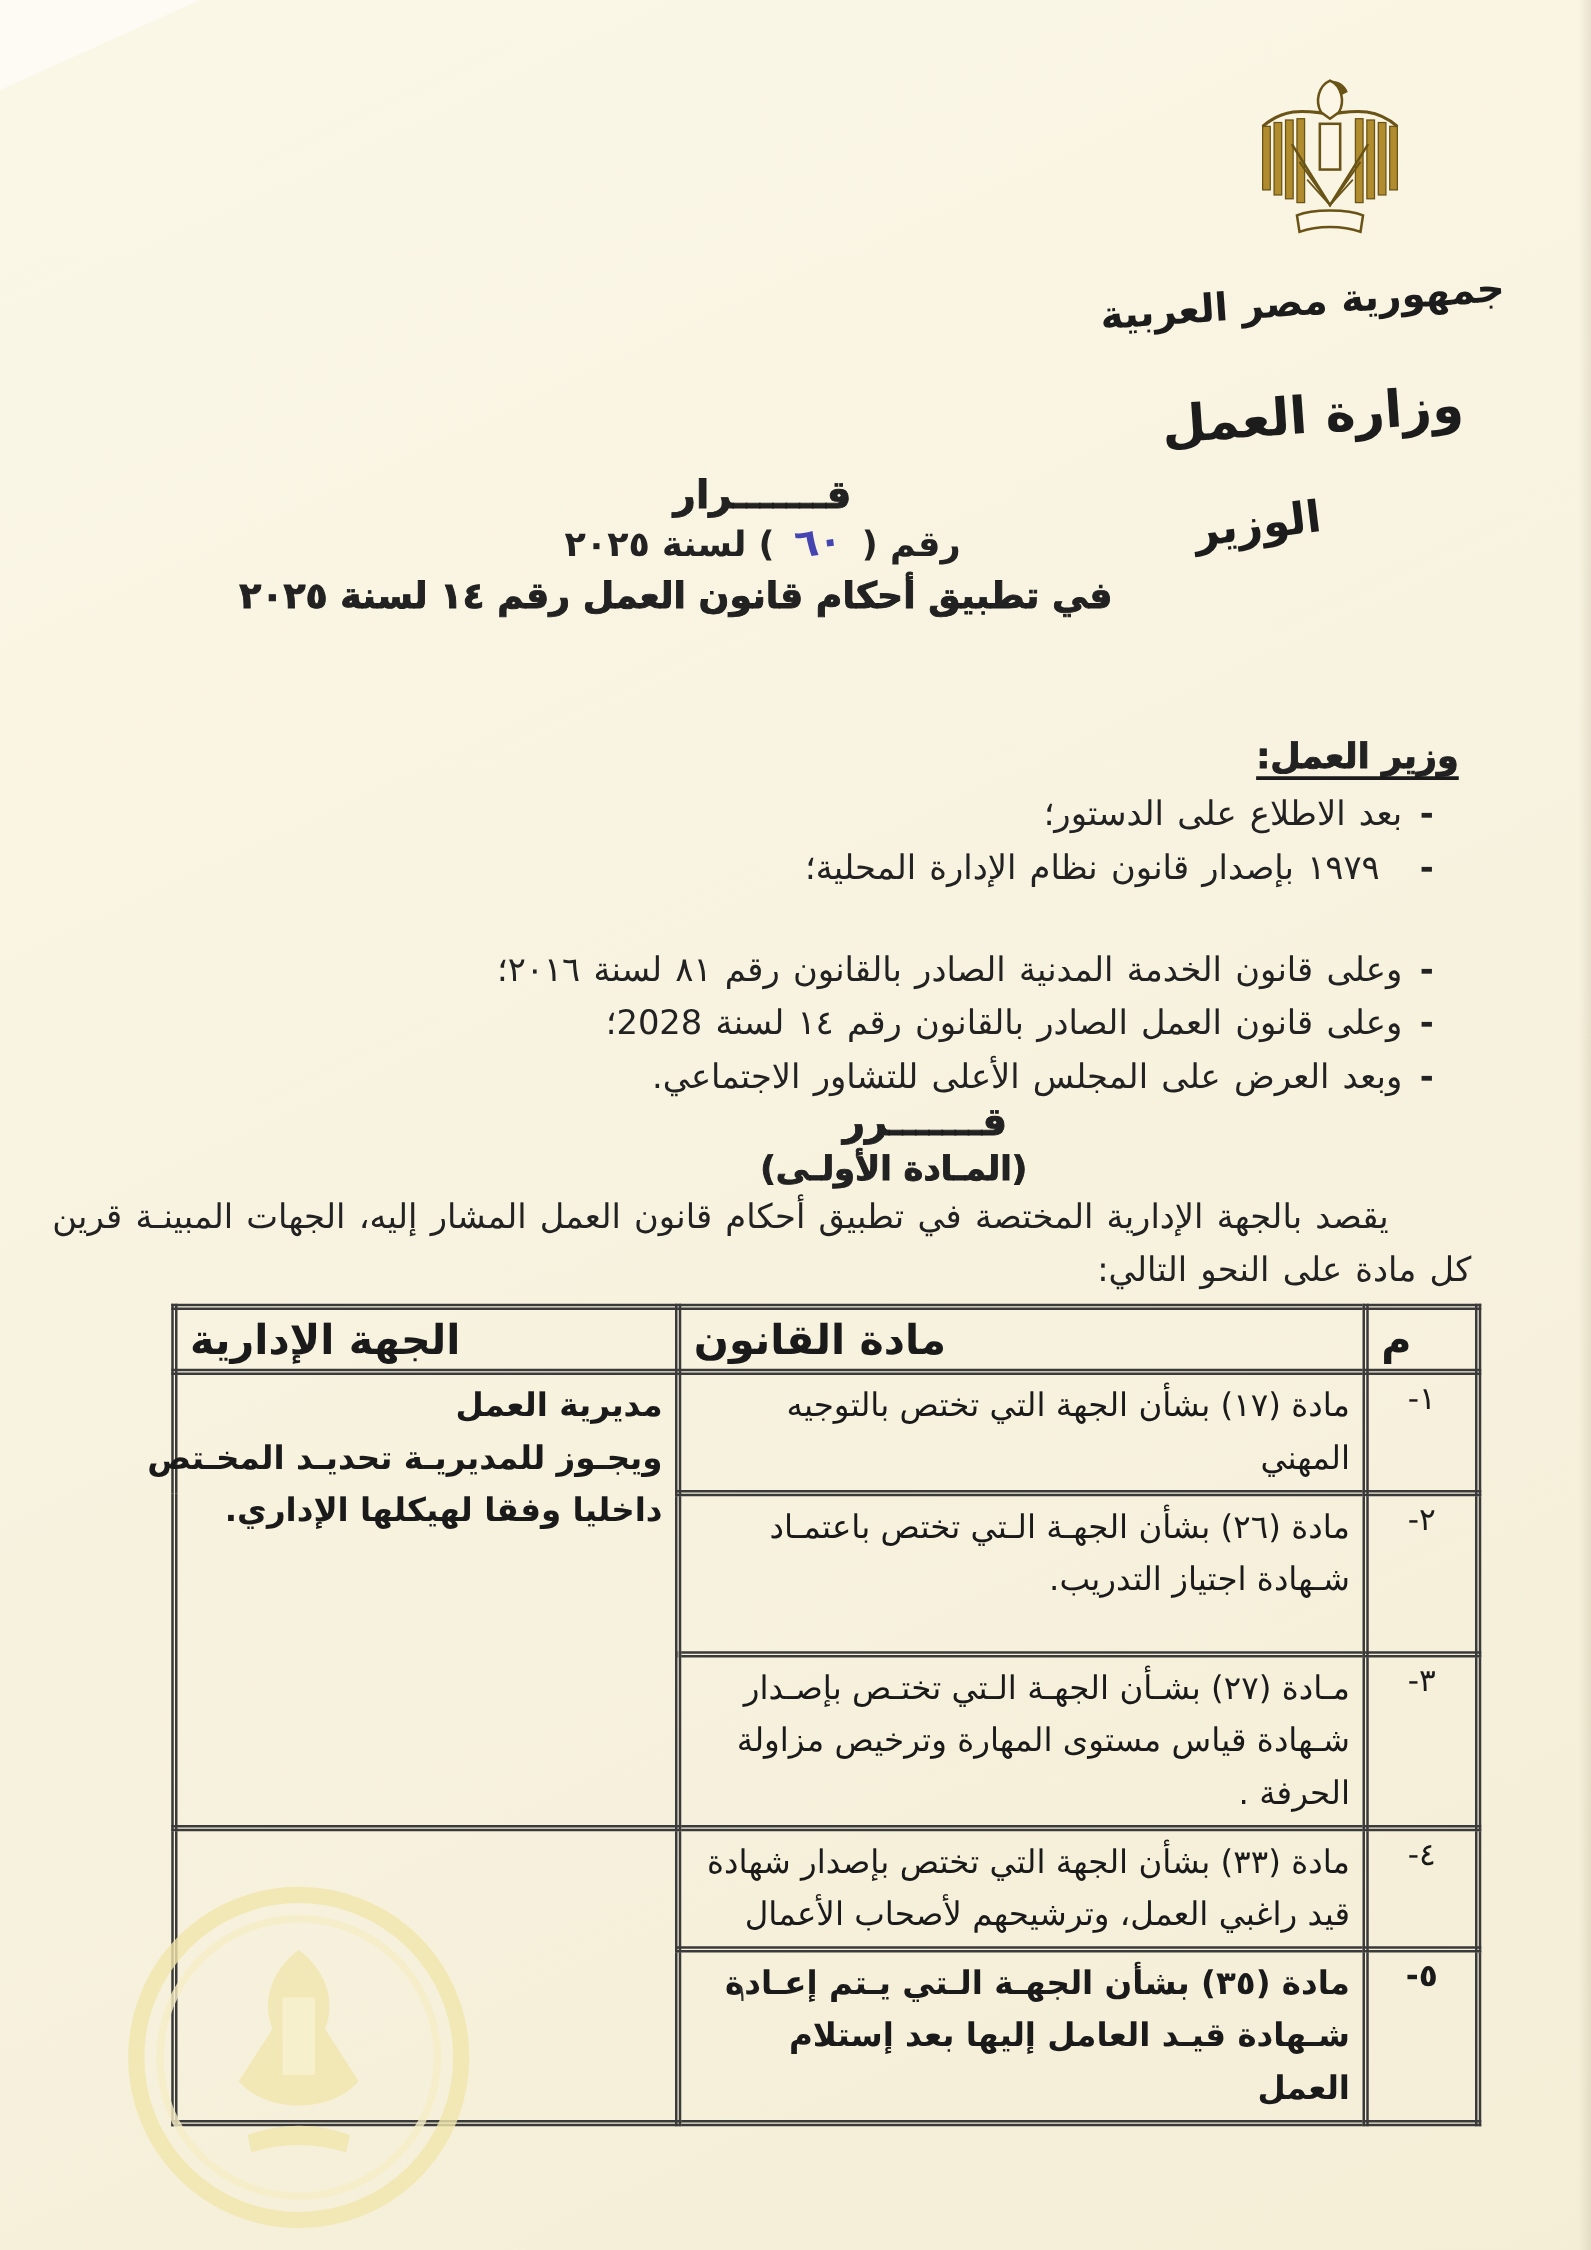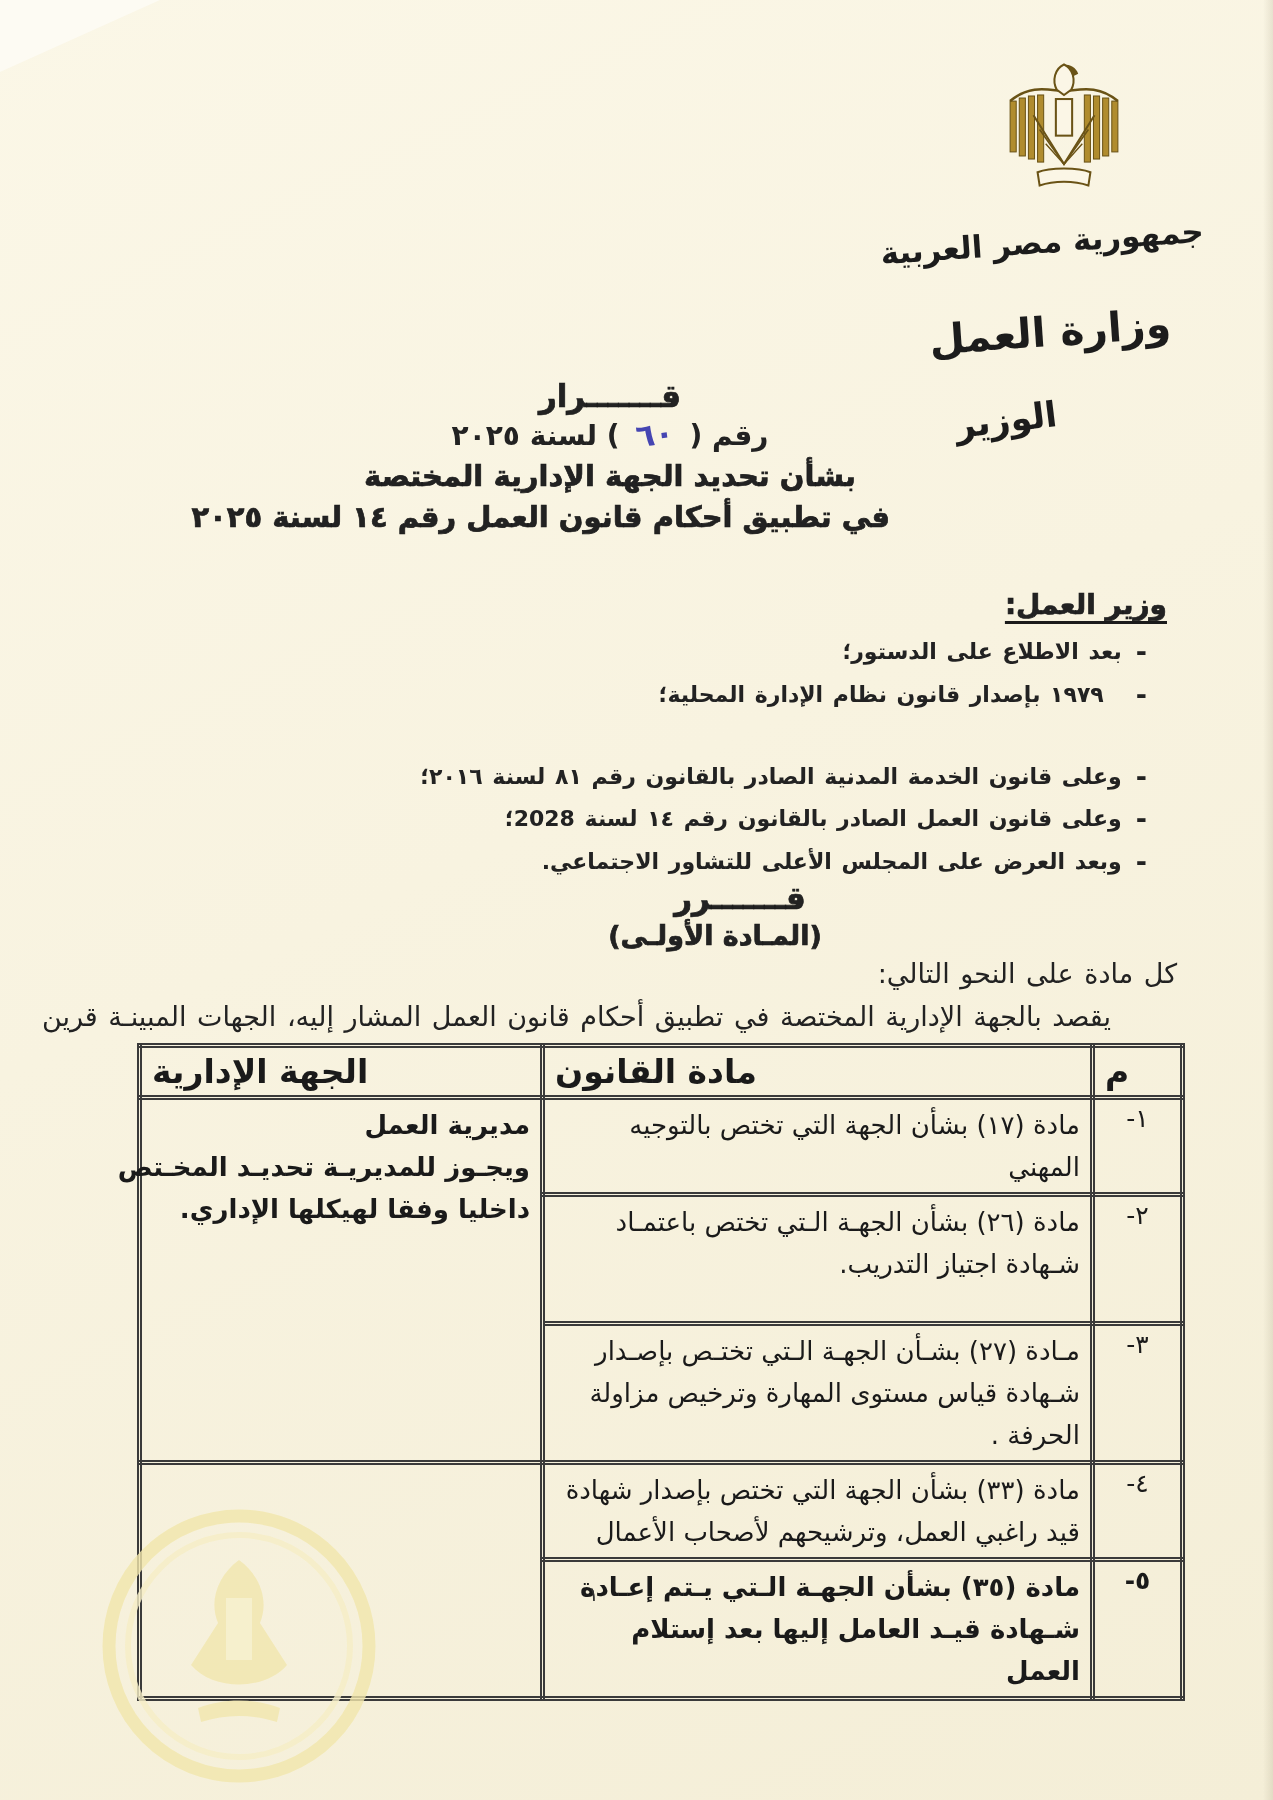--- a/index.html
+++ b/index.html
@@ -39,21 +39,21 @@
 
   
   .minister-heading{
     position:absolute;right:106px;top:588px;direction:rtl;
     font-size:28px;font-weight:bold;white-space:nowrap;
     text-decoration:underline;text-decoration-thickness:2.5px;text-underline-offset:7px;
   }
   .bullet{position:absolute;right:126px;direction:rtl;display:flex;gap:14px;align-items:flex-start;}
   .bullet .dash{font-size:27px;line-height:42px;font-weight:bold;}
   .bullet .btext{word-spacing:2px;}
-  .bline{font-size:22px;line-height:42px;white-space:nowrap;text-align:center;font-weight:bold;}
+  .bline{font-size:27px;line-height:42px;white-space:nowrap;text-align:center;}
   .bline.indent{padding-right:18px;}
   .b1{top:631px;} .b2{top:674px;} .b3{top:756px;} .b4{top:798px;} .b5{top:841px;}
 
   
   .decision-word{position:absolute;left:615px;top:880px;width:250px;text-align:center;
     font-size:31px;font-weight:bold;direction:rtl;white-space:nowrap;}
   .article-heading{position:absolute;left:565px;top:920px;width:300px;text-align:center;
     font-size:27px;font-weight:bold;direction:rtl;white-space:nowrap;}
   .article-body{position:absolute;right:96px;left:95px;top:952px;direction:rtl;text-align:right;}
   .abline{font-size:27px;line-height:43px;white-space:nowrap;word-spacing:2px;}
@@ -111,21 +111,20 @@
   <div class="callig callig-ministry">وزارة العمل</div>
   <div class="callig callig-minister">الوزير</div>
 
   <div class="title-block">
     <div class="title-line t1 heavy">قـــــــرار</div>
     <div class="title-line t2">
       <span>رقم (</span>
       <span class="hand-number">٦٠</span>
       <span>) لسنة ٢٠٢٥</span>
     </div>
-    <div class="title-line t3 heavy">بشأن تحديد الجهة الإدارية المختصة</div>
     <div class="title-line t4 heavy">في تطبيق أحكام قانون العمل رقم ١٤ لسنة ٢٠٢٥</div>
   </div>
 
   <div class="minister-heading heavy">وزير العمل:</div>
 
   <div class="bullet b1">
     <span class="dash">-</span>
     <div class="btext">
         <div class="bline">بعد الاطلاع على الدستور؛</div>
       </div>
@@ -151,22 +150,22 @@
   <div class="bullet b5">
     <span class="dash">-</span>
     <div class="btext">
         <div class="bline">وبعد العرض على المجلس الأعلى للتشاور الاجتماعي.</div>
       </div>
   </div>
 
   <div class="decision-word heavy">قـــــــرر</div>
   <div class="article-heading heavy">(المـادة الأولـى)</div>
   <div class="article-body">
+    <div class="abline first">يقصد بالجهة الإدارية المختصة في تطبيق أحكام قانون العمل المشار إليه، الجهات المبينـة قرين</div>
     <div class="abline">كل مادة على النحو التالي:</div>
-    <div class="abline first">يقصد بالجهة الإدارية المختصة في تطبيق أحكام قانون العمل المشار إليه، الجهات المبينـة قرين</div>
   </div>
 
   <table class="law">
     <colgroup>
         <col class="c-no">
         <col class="c-article">
         <col class="c-auth">
       </colgroup>
     <tbody>
         <tr>

